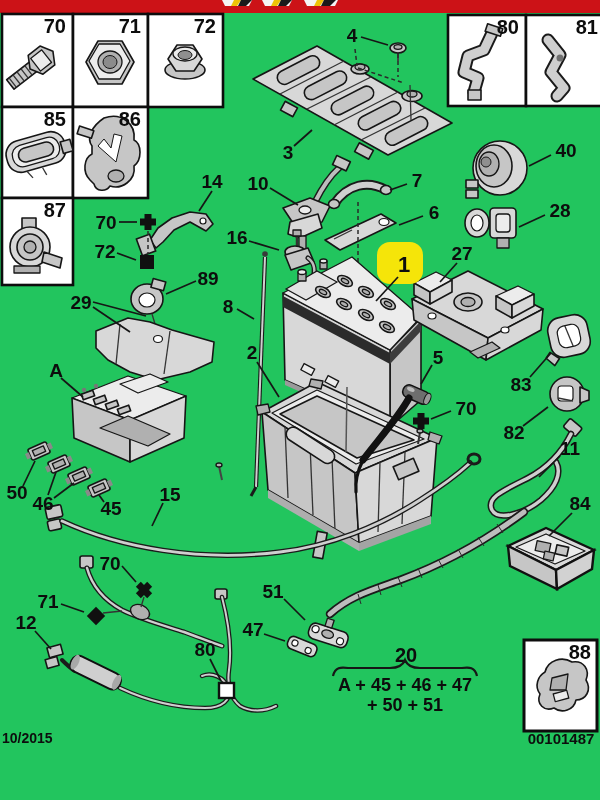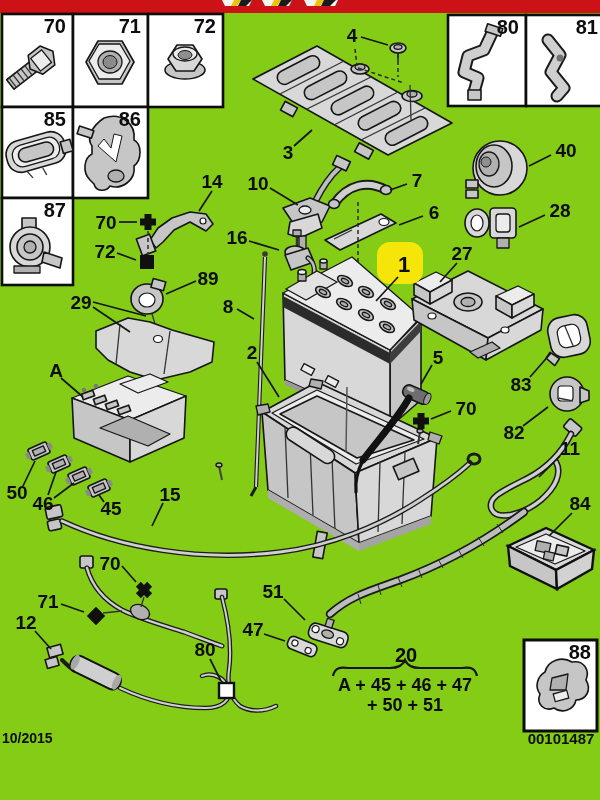--- a/index.html
+++ b/index.html
@@ -1,16 +1,16 @@
 <!DOCTYPE html>
 <html><head>
 <meta charset="utf-8">
 <style>
   html,body{margin:0;padding:0;background:#ffffff;}
-  .page{width:600px;height:800px;position:relative;background:#84cc16;overflow:hidden;}
+  .page{width:600px;height:800px;position:relative;background:#22c55e;overflow:hidden;}
   svg{display:block;}
   text{font-family:"Liberation Sans",sans-serif;font-weight:bold;fill:#0d0d0d;}
   .lbl{font-size:19px;}
   .lbl-big{font-size:22px;}
   .lbl-box{font-size:20px;}
   .lbl-doc{font-size:15px;}
   .lbl-date{font-size:14px;}
   .lbl-formula{font-size:18px;}
   .leader{stroke:#161616;stroke-width:1.7;fill:none;}
   .thin{stroke:#333;stroke-width:1.3;fill:none;}

